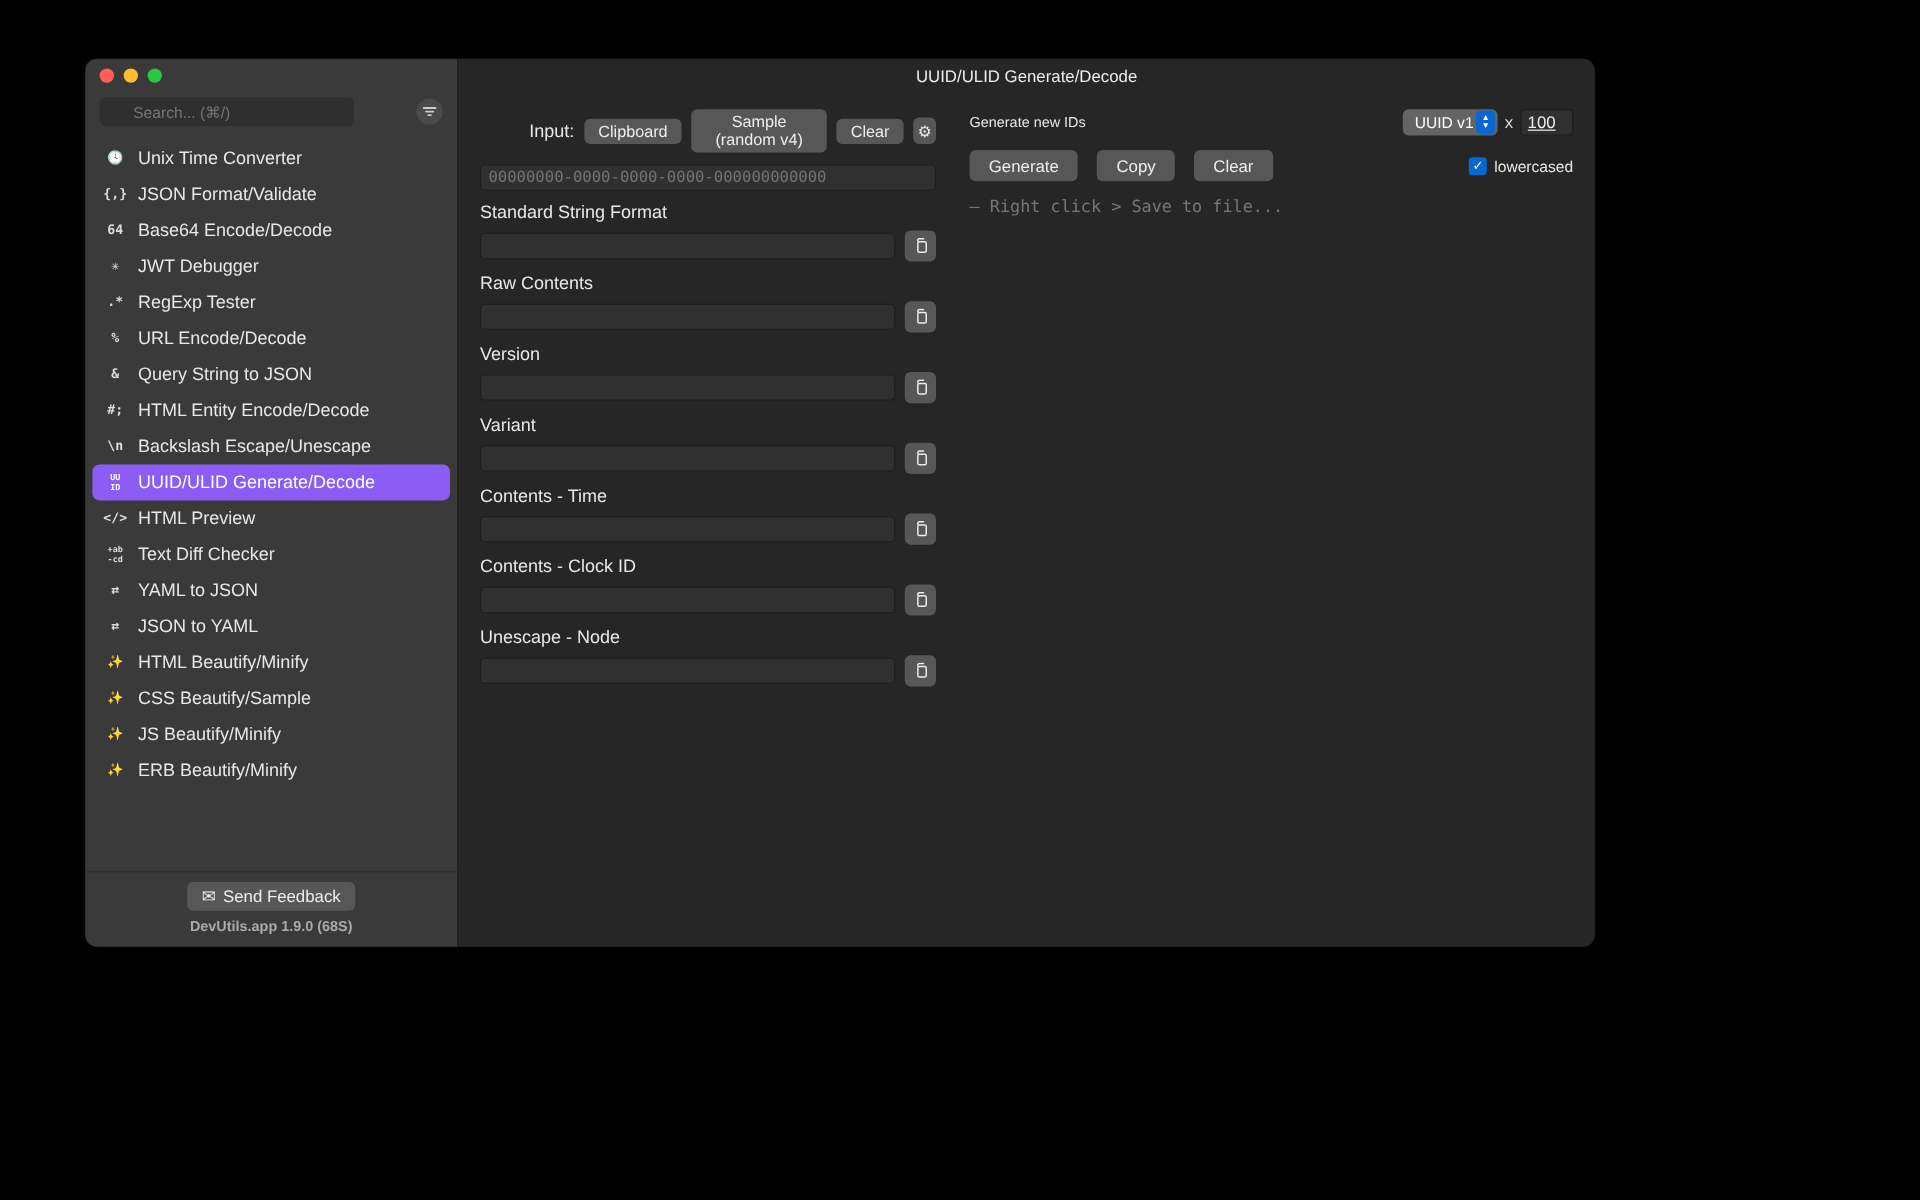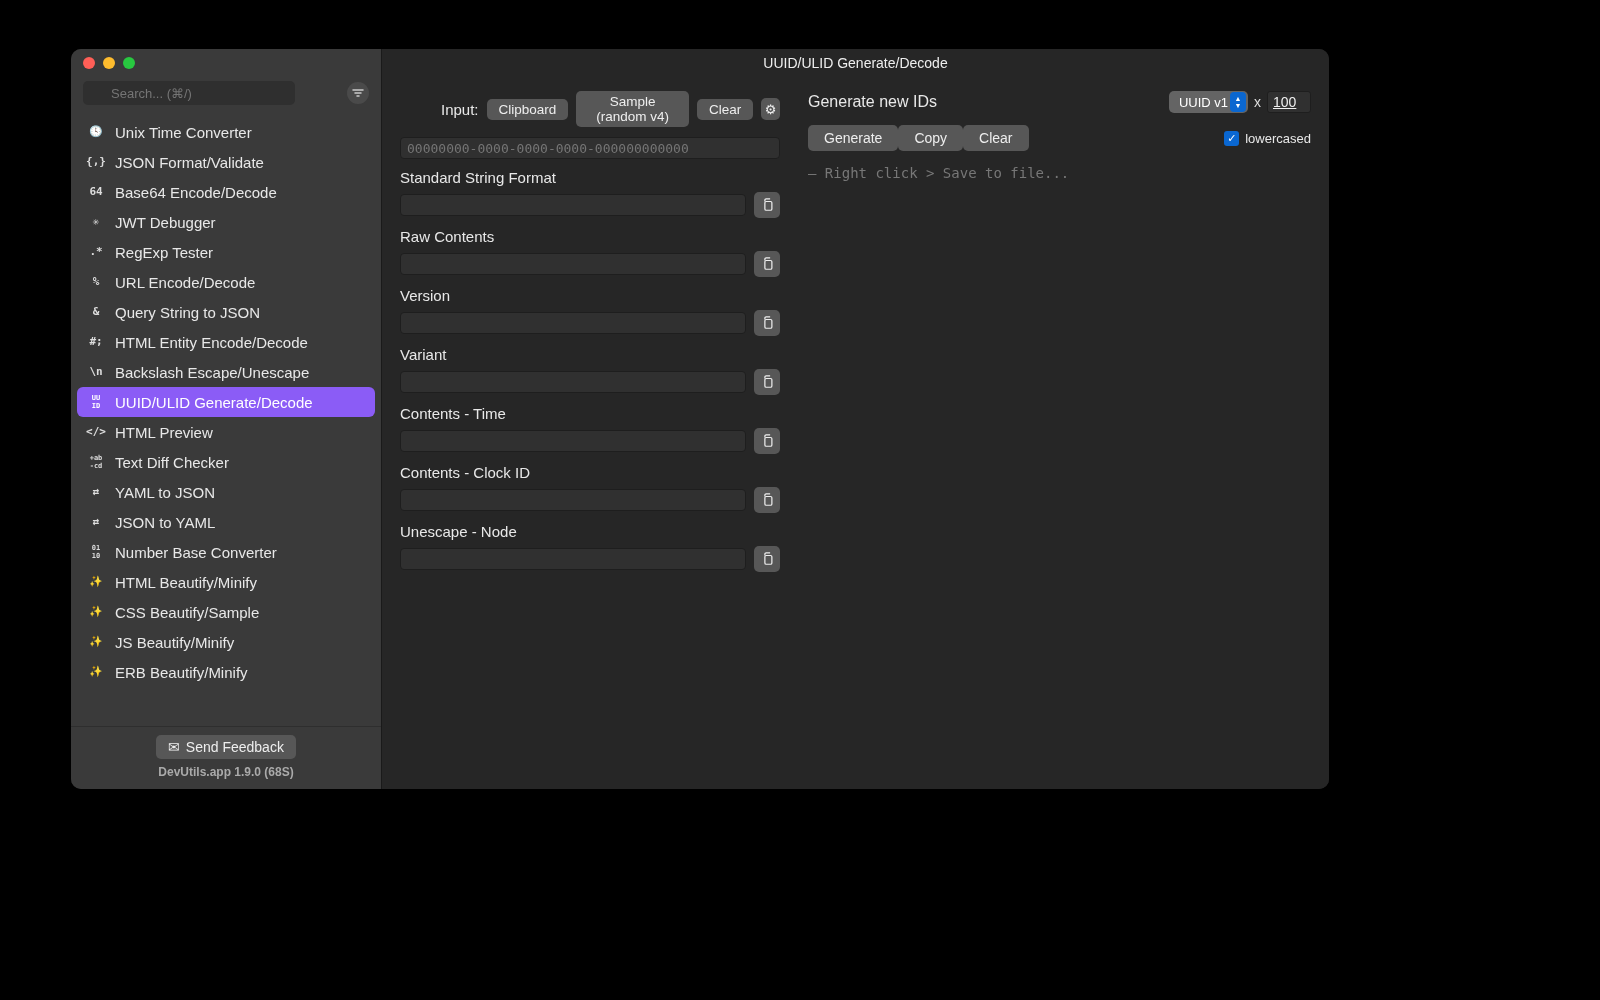--- a/index.html
+++ b/index.html
@@ -123,40 +123,40 @@
     border:1px solid #1e1e1e; border-radius:4px;
     padding:0 6px; color:#888; font-size:13px;
     font-family: ui-monospace, Menlo, monospace;
   }
   .text-input.wide { width:360px; }
   .copy-btn {
     width:26px; height:26px; background:#575757; border:none; border-radius:5px;
     color:#eee; display:flex; align-items:center; justify-content:center; cursor:pointer;
   }
   .gen-header { display:flex; align-items:center; justify-content:space-between; margin-bottom:12px; gap:8px;}
-  .gen-left-h { font-size:16px; color:#e8e8e8; }
+  .gen-left-h { font-size:12px; color:#e8e8e8; }
   .gen-ctrls { display:flex; align-items:center; gap:6px; }
   .select-box {
     height:22px; background:#646464; border:none; border-radius:5px;
     padding:0 20px 0 10px; color:#fff; font-size:13px; cursor:pointer;
     position:relative; display:flex; align-items:center;
   }
   .select-arrows {
     position:absolute; right:2px; top:1px; width:16px; height:20px;
     background:#0a67d1; border-radius:4px;
     display:flex; flex-direction:column; align-items:center; justify-content:center;
     font-size:7px; line-height:7px; color:#fff;
   }
   .x-label { font-size:14px; color:#ddd; }
   .num-input {
     width:44px; height:22px; background:#303030; border:1px solid #1e1e1e;
     border-radius:3px; color:#eee; padding:0 5px; font-size:14px;text-decoration:underline;
   }
   .gen-row2 { display:flex; align-items:center; justify-content:space-between; margin-bottom:14px; }
-  .gen-btns { display:flex; gap:0; }
+  .gen-btns { display:flex; gap:16px; }
   .med-btn {
     background:#575757; border:none; border-radius:5px;
     padding:5px 16px; color:#eee; font-size:14px; cursor:pointer;
   }
   .chk-row { display:flex; align-items:center; gap:6px; }
   .chk {
     width:15px; height:15px; border-radius:3px; background:#0a67d1;
     display:flex; align-items:center; justify-content:center; color:#fff; font-size:11px;
   }
   .hint {
@@ -247,25 +247,20 @@
 -cd</span>
           <span>Text Diff Checker</span>
         </div>
         <div class="tool-item">
           <span class="tool-icon" style="white-space: pre; line-height: 8px; font-size: 11px;">⇄</span>
           <span>YAML to JSON</span>
         </div>
         <div class="tool-item">
           <span class="tool-icon" style="white-space: pre; line-height: 8px; font-size: 11px;">⇄</span>
           <span>JSON to YAML</span>
-        </div>
-        <div class="tool-item">
-          <span class="tool-icon" style="white-space: pre; line-height: 8px; font-size: 7px;">01
-10</span>
-          <span>Number Base Converter</span>
         </div>
         <div class="tool-item">
           <span class="tool-icon" style="white-space: pre; line-height: 8px; font-size: 11px;">✨</span>
           <span>HTML Beautify/Minify</span>
         </div>
         <div class="tool-item">
           <span class="tool-icon" style="white-space: pre; line-height: 8px; font-size: 11px;">✨</span>
           <span>CSS Beautify/Sample</span>
         </div>
         <div class="tool-item">

